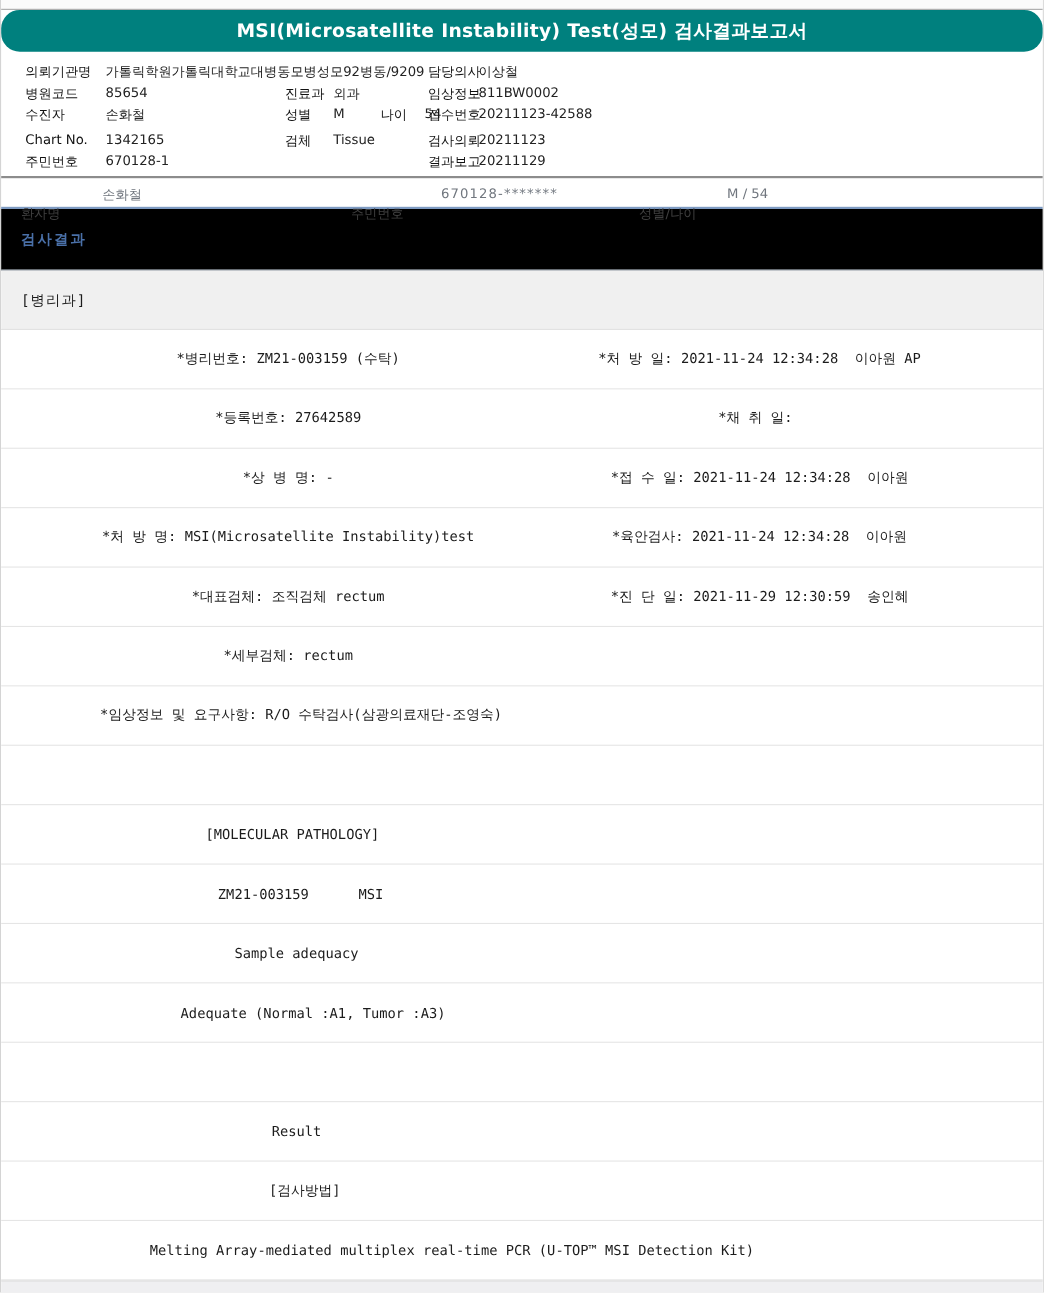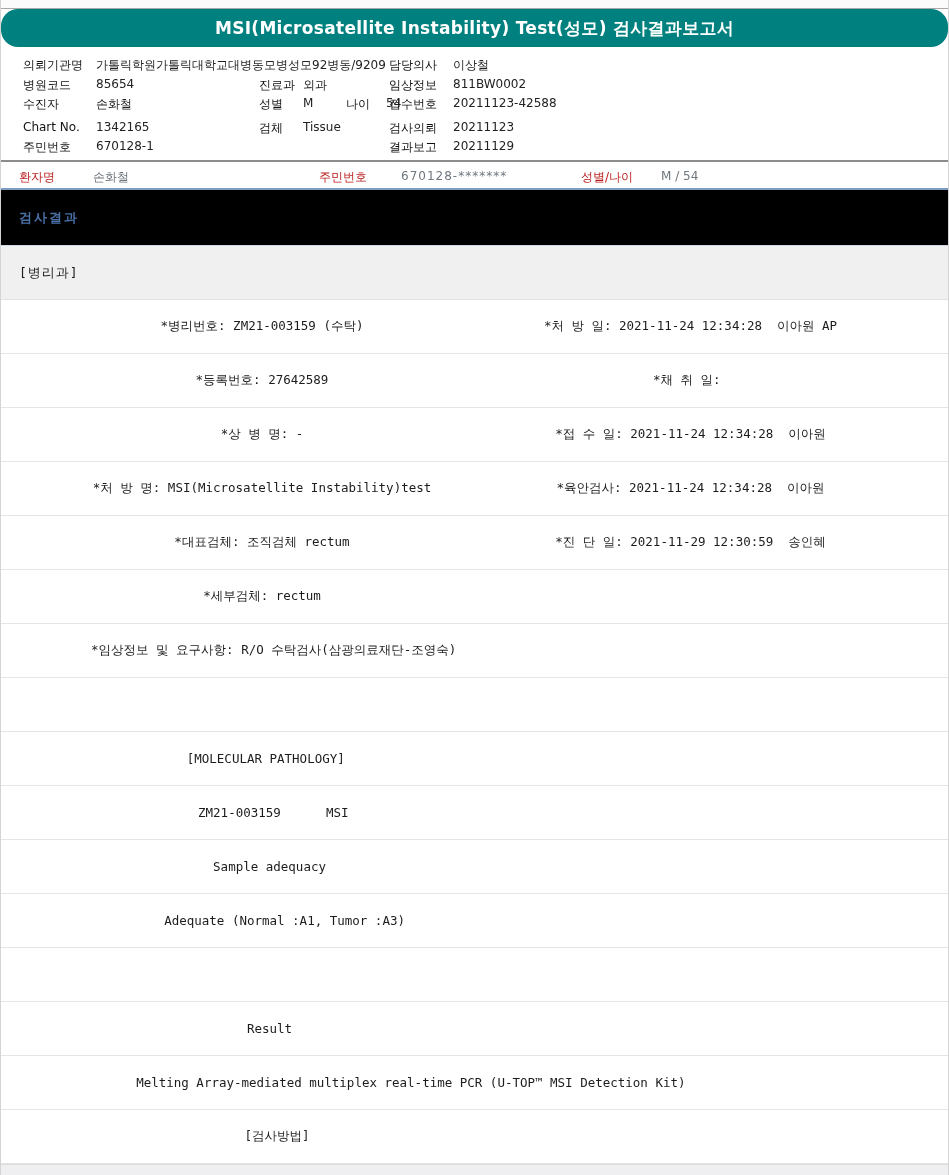--- a/index.html
+++ b/index.html
@@ -20,25 +20,25 @@
   }
   
   .info { position:relative; height:115px; border-bottom:2px solid #8c8c8c; font-size:12px; color:#222; padding-top:10px; }
   .info-row { position:relative; height:19.5px; }
   .info-row.gap { margin-top:4px; }
   .info span { position:absolute; white-space:nowrap; }
   .lbl { font-weight:normal; color:#111; }
   .p-l1 { left:22px; }  .p-v1 { left:95px; }
   .p-l2 { left:258px; } .p-v2 { left:302px; }
   .p-l2b { left:345px; } .p-v2b { left:385px; }
-  .p-l3 { left:388px; } .p-v3 { left:452px;text-align:center; }
+  .p-l3 { left:388px; } .p-v3 { left:434px;text-align:center; }
   
   .patient { position:relative; height:28px; border-bottom:2px solid #7e9bc2; font-size:12px; }
   .patient span { position:absolute; top:7px; white-space:nowrap; }
-  .patient .plbl { color:#b91c1c; }
+  .patient .plbl { color:#404040;margin-top:17px; }
   .patient .pval { color:#70767e; }
   .q-l1 { left:18px; } .q-v1 { left:92px; }
   .q-l2 { left:318px; } .q-v2 { left:400px; letter-spacing:1px; }
   .q-l3 { left:580px; } .q-v3 { left:660px; }
   
   .section-band {
     height:56px; background:#000000; border-bottom:1px solid #cdd9e6;
     display:flex; align-items:center; padding-left:18px;
     color:#4a70a8; font-size:13px; font-weight:bold; letter-spacing:2px;
   }
@@ -183,24 +183,24 @@
     </div>
     <div class="r-row">
       <span class="r-left"></span>
       <span class="r-right"></span>
     </div>
     <div class="r-row">
       <span class="r-left">  Result</span>
       <span class="r-right"></span>
     </div>
     <div class="r-row">
+      <span class="r-left">    [검사방법]</span>
+      <span class="r-right"></span>
+    </div>
+    <div class="r-row">
       <span class="r-left">      Melting Array-mediated multiplex real-time PCR (U-TOP™ MSI Detection Kit)</span>
       <span class="r-right"></span>
     </div>
-    <div class="r-row">
-      <span class="r-left">    [검사방법]</span>
-      <span class="r-right"></span>
-    </div>
   </div>
 
   <div class="bottom-band"></div>
 
 </div>
 
 </body></html>

